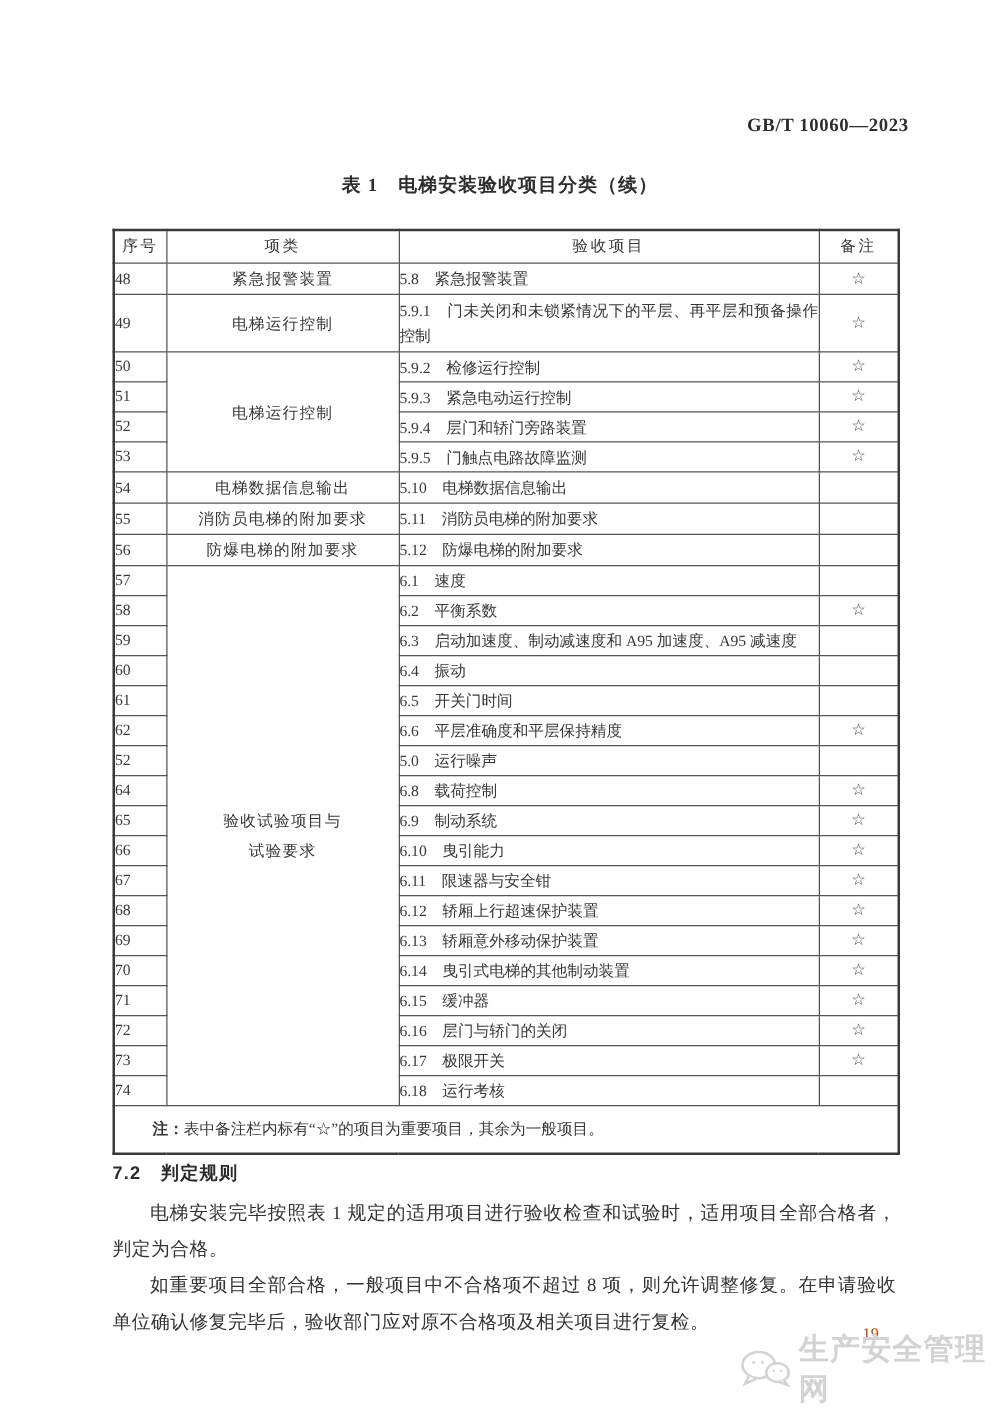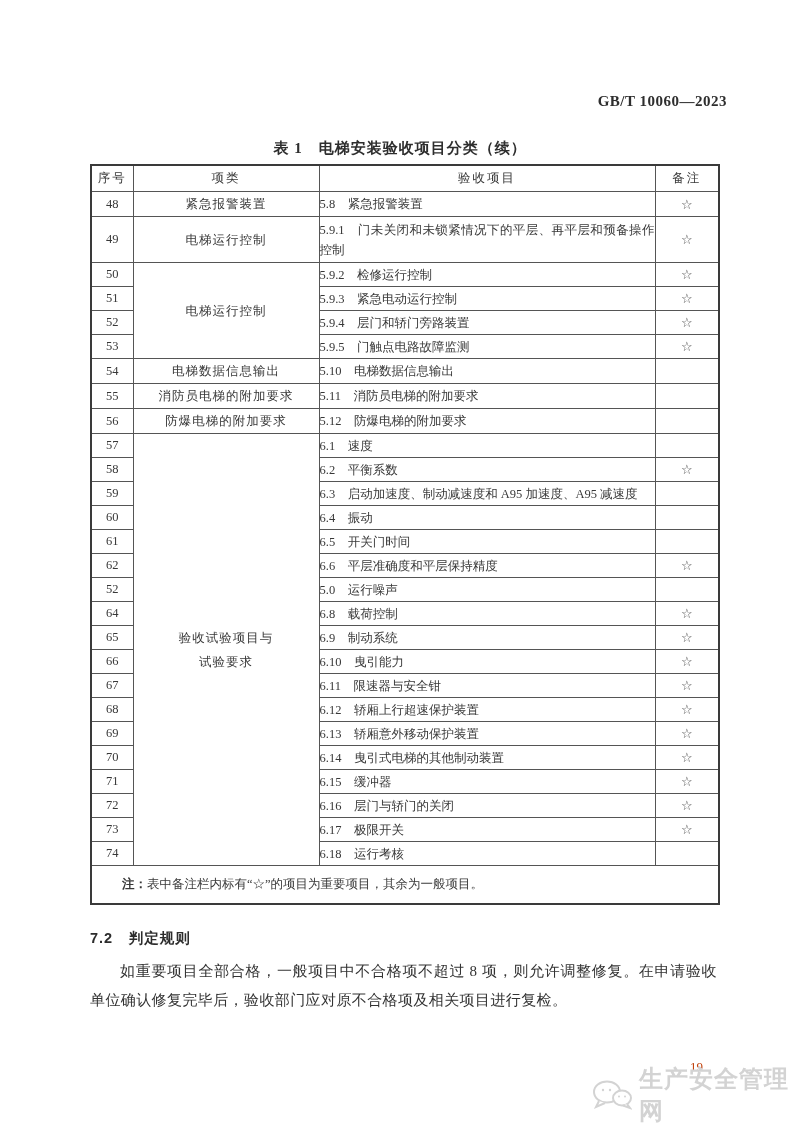--- a/index.html
+++ b/index.html
@@ -30,21 +30,21 @@
     width: 100%;
     text-align: center;
     font-size: 15px;
     font-weight: bold;
     color: #2e2e2e;
     letter-spacing: 1px;
   }
 
   table.std-table {
     position: absolute;
-    top: 164px;
+    top: 183px;
     left: 90px;
     width: 628px;
     border-collapse: collapse;
     table-layout: fixed;
     font-size: 12.5px;
     color: #383838;
     border: 2px solid #3a3a3a;
   }
   table.std-table th,
   table.std-table td {
@@ -54,21 +54,21 @@
   }
   table.std-table thead th {
     height: 25px;
     font-weight: normal;
     text-align: center;
     letter-spacing: 2px;
   }
   table.std-table tbody tr { height: 24px; }
   table.std-table tbody tr.tall { height: 46px; }
 
-  td.c-no { text-align: center; }
+  td.c-no { text-align: left; }
   td.c-cat { text-align: center; line-height: 24px; letter-spacing: 1px; }
   td.c-item {
     text-align: justify;
     padding: 2px 10px 2px 12px;
     line-height: 20px;
   }
   td.c-remark {
     text-align: center;
     font-family: "DejaVu Sans", sans-serif;
     font-size: 13px;
@@ -306,20 +306,21 @@
         <td colspan="4">
           <span class="note-label">注：</span><span>表中备注栏内标有“☆”的项目为重要项目，其余为一般项目。</span>
         </td>
       </tr>
     </tfoot>
   </table>
 
   <div class="section-heading">7.2　判定规则</div>
 
   <div class="body-text">
+    <p>电梯安装完毕按照表 1 规定的适用项目进行验收检查和试验时，适用项目全部合格者，判定为合格。</p>
     <p>如重要项目全部合格，一般项目中不合格项不超过 8 项，则允许调整修复。在申请验收单位确认修复完毕后，验收部门应对原不合格项及相关项目进行复检。</p>
   </div>
 
   <div class="page-number">19</div>
 
   <div class="watermark">
     <span>
       <svg width="40" height="30" viewBox="0 0 40 30" fill="none" stroke="#d3d3d3" stroke-width="2">
         <ellipse cx="15" cy="12" rx="13" ry="10.5"></ellipse>
         <path d="M7 21 L4 27 L13 23" fill="#ffffff" stroke="#d3d3d3"></path>

